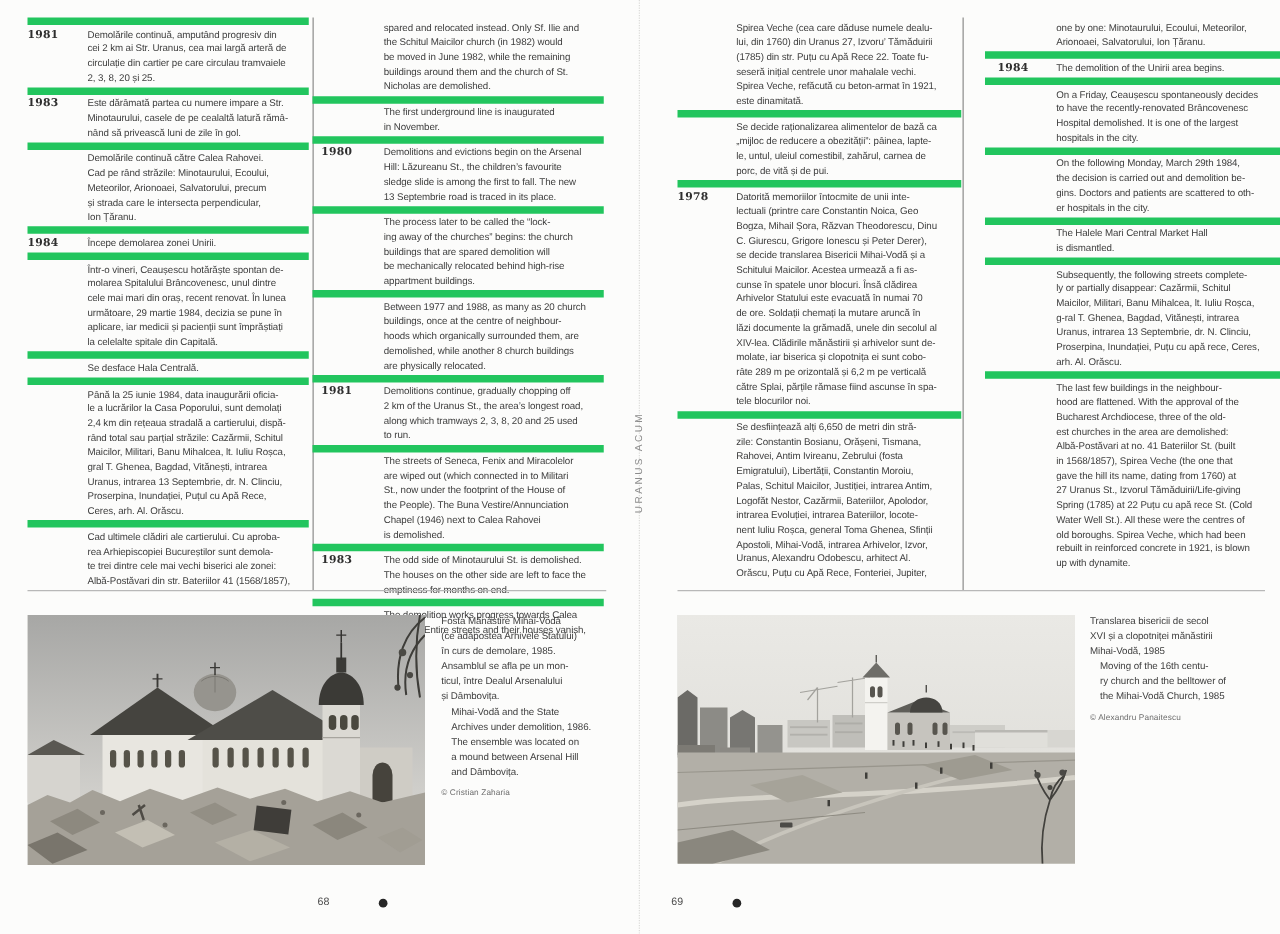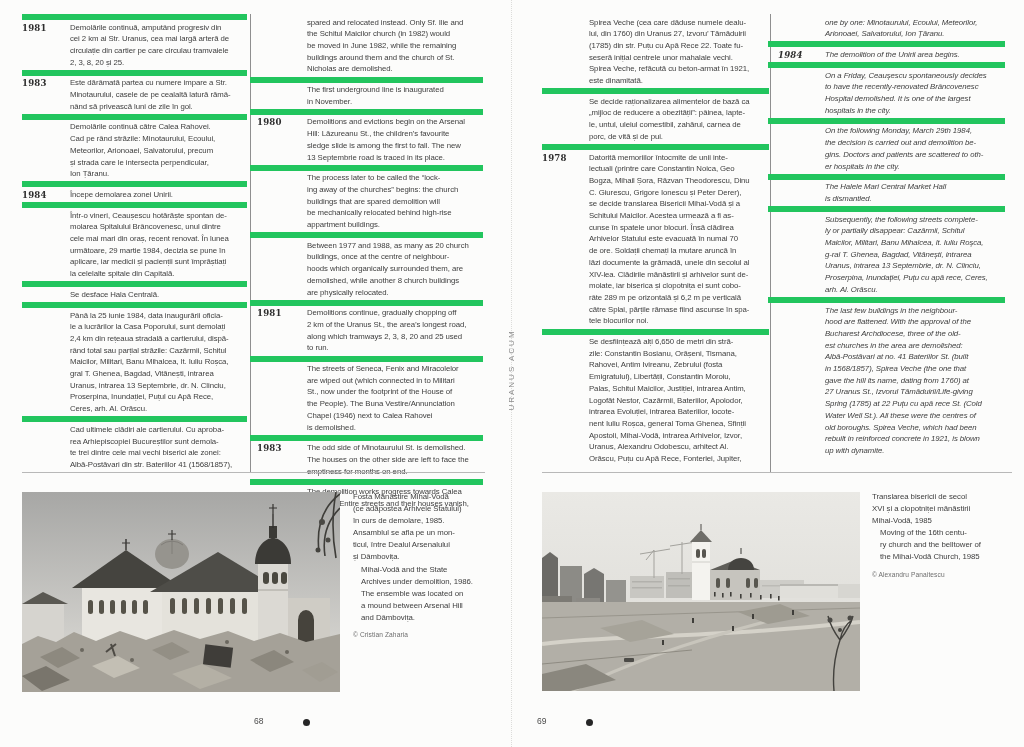--- a/index.html
+++ b/index.html
@@ -16,21 +16,21 @@
     position:absolute;left:511px;top:370px;
     transform:translate(-50%,-50%) rotate(-90deg);
     font-size:8px;letter-spacing:2px;color:#8c8c8c;white-space:nowrap;
   }
 
   
   .col{position:absolute;top:14px;}
   .c1{left:22px;width:225px;--indent:48px;--ypad:0px;}
   .c2{left:250px;width:233px;--indent:57px;--ypad:7px;}
   .c3{left:542px;width:227px;--indent:47px;--ypad:0px;}
-  .c4{left:768px;width:237px;font-style:italic;--indent:57px;--ypad:10px;}
+  .c4{left:788px;width:237px;--indent:57px;--ypad:10px;}
   .entry{position:relative;border-top:6px solid #22c55e;padding:1.5px 0 1.5px;}
   .entry.no-rule{border-top:1px solid transparent;}
   .entry .year{
     position:absolute;left:var(--ypad);top:2.5px;
     font-family:"DejaVu Serif",serif;font-weight:bold;
     font-size:8.6px;color:#2e2e2e;letter-spacing:.2px;
   }
   .entry .body{
     margin-left:var(--indent);
     font-size:7.8px;line-height:11.7px;letter-spacing:-0.08px;

